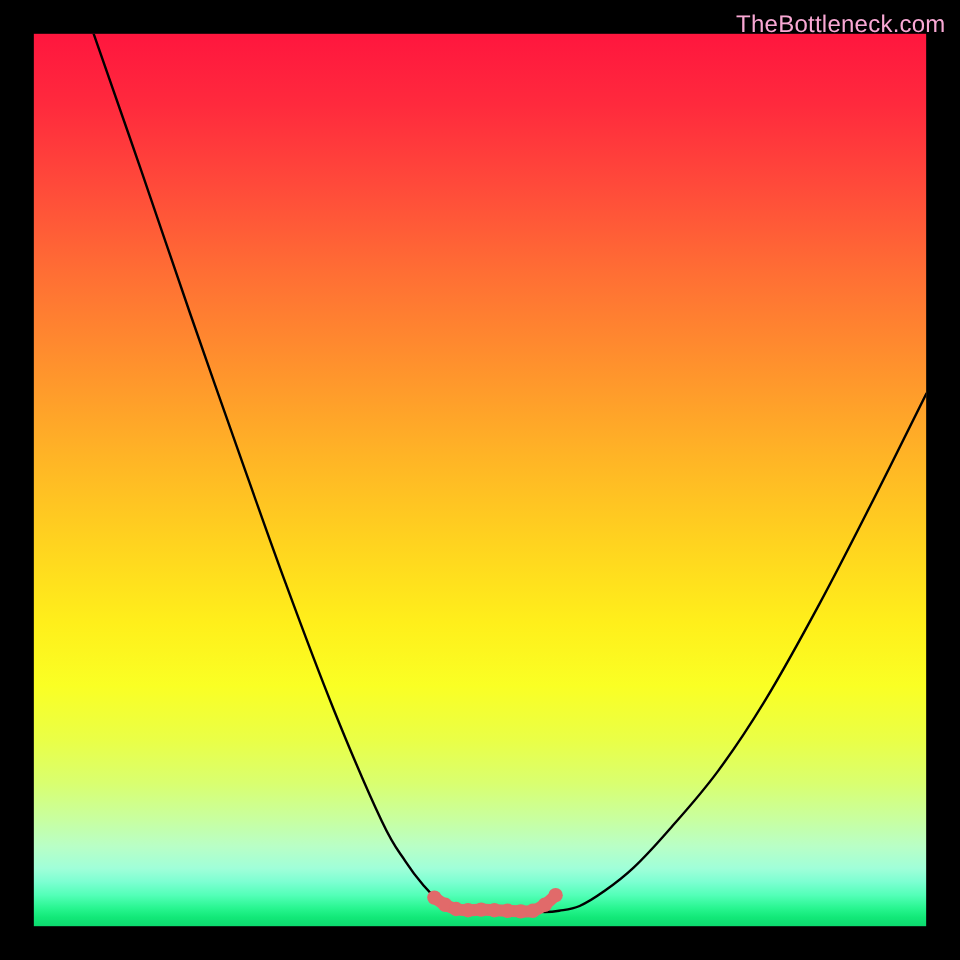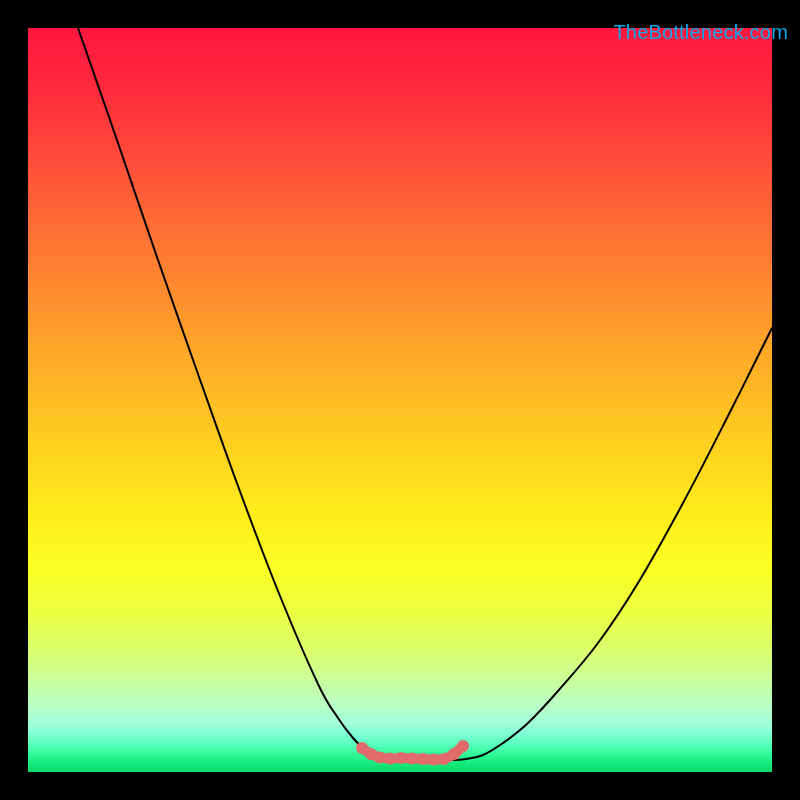--- a/index.html
+++ b/index.html
@@ -52,23 +52,23 @@
     );
   }
   .curve-svg {
     position: absolute;
     inset: 0;
     width: 100%;
     height: 100%;
   }
   .watermark {
     position: absolute;
-    top: 21px;
+    top: 10px;
     right: 12px;
-    color: #0ea5e9;
+    color: #f9a8d4;
     font-size: 20px;
     font-weight: 500;
     letter-spacing: 0.2px;
     user-select: none;
   }
 </style>
 </head>
 <body>
 
 <div class="stage">

